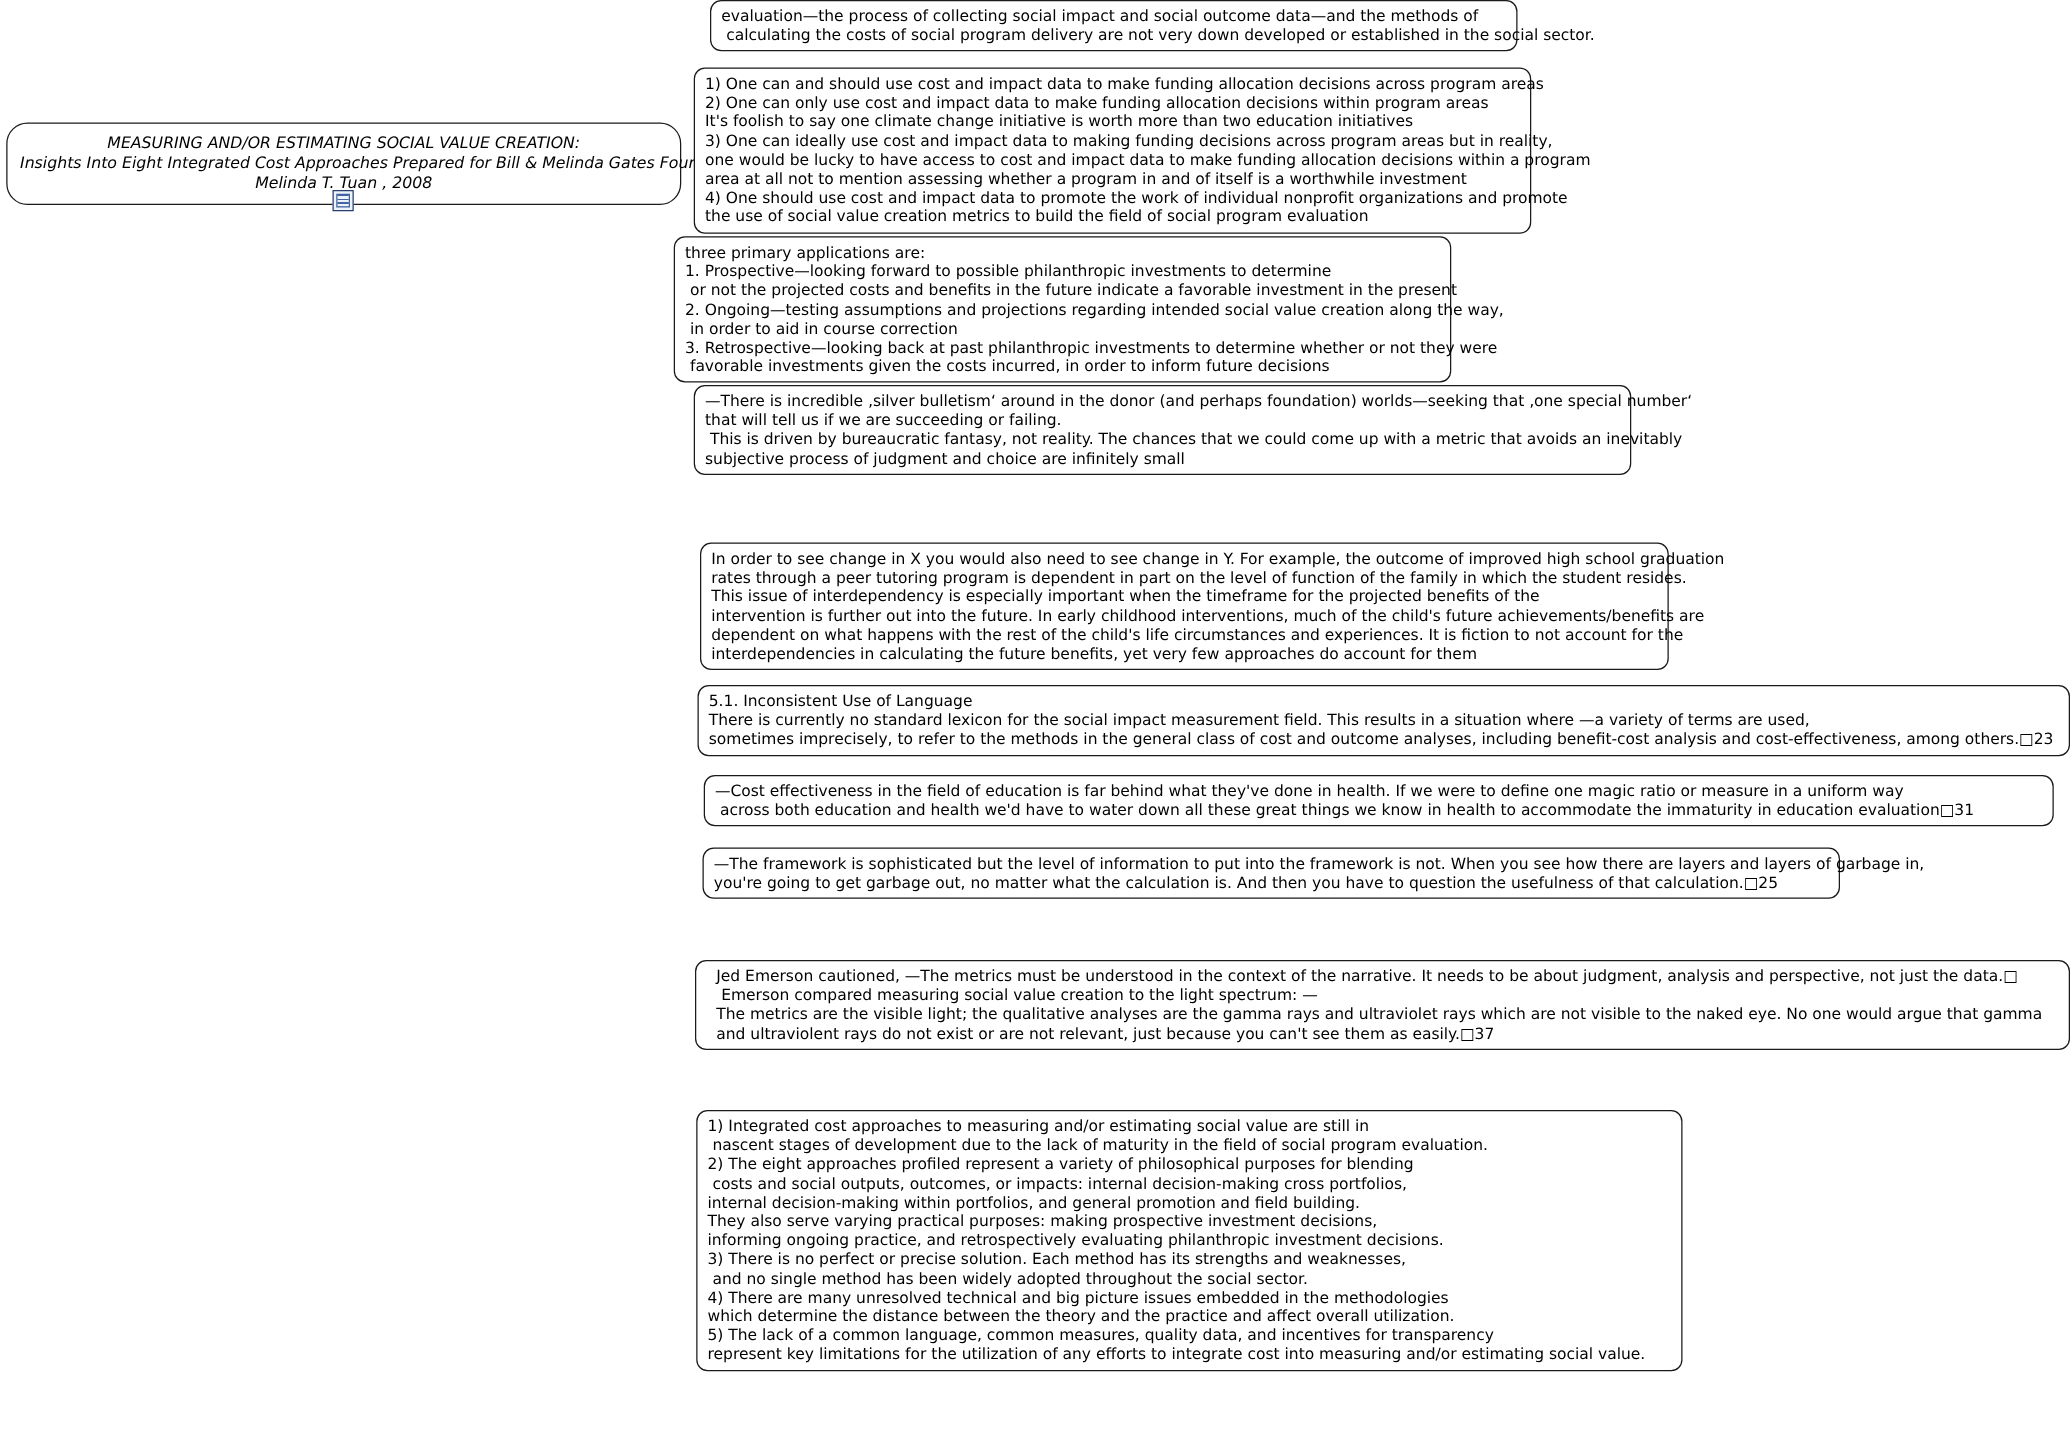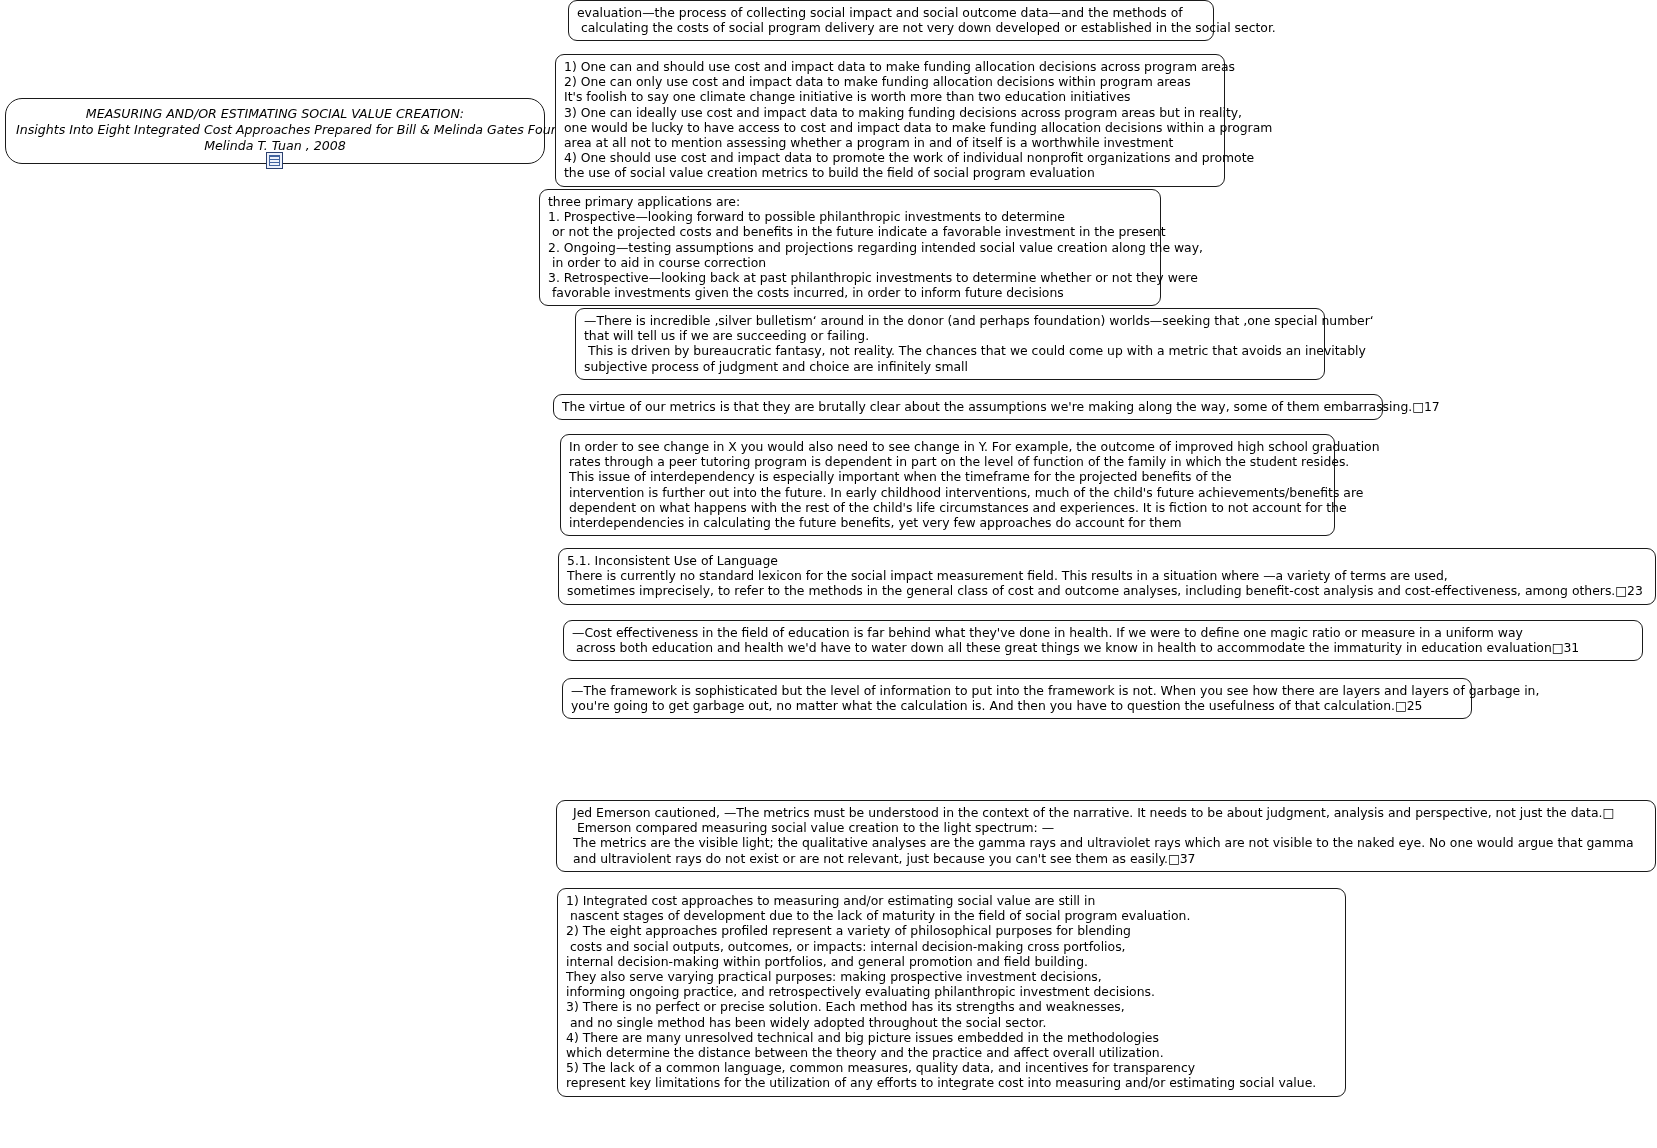--- a/index.html
+++ b/index.html
@@ -93,46 +93,45 @@
 the use of social value creation metrics to build the field of social program evaluation</div>
 
   <div class="node" style="left:539px; top:189px; width:622px;">three primary applications are:
 1. Prospective—looking forward to possible philanthropic investments to determine
  or not the projected costs and benefits in the future indicate a favorable investment in the present
 2. Ongoing—testing assumptions and projections regarding intended social value creation along the way,
  in order to aid in course correction
 3. Retrospective—looking back at past philanthropic investments to determine whether or not they were
  favorable investments given the costs incurred, in order to inform future decisions</div>
 
-  <div class="node" style="left:555px; top:308px; width:750px;margin-left:20px;">—There is incredible ‚silver bulletism‘ around in the donor (and perhaps foundation) worlds—seeking that ‚one special number‘
+  <div class="node" style="left:555px; top:308px; width:750px;">—There is incredible ‚silver bulletism‘ around in the donor (and perhaps foundation) worlds—seeking that ‚one special number‘
 that will tell us if we are succeeding or failing.
  This is driven by bureaucratic fantasy, not reality. The chances that we could come up with a metric that avoids an inevitably
 subjective process of judgment and choice are infinitely small</div>
 
-  <div class="node" style="left:553px; top:394px; width:830px;">The virtue of our metrics is that they are brutally clear about the assumptions we're making along the way, some of them embarrassing.□17</div>
 
   <div class="node" style="left:560px; top:434px; width:775px;">In order to see change in X you would also need to see change in Y. For example, the outcome of improved high school graduation
 rates through a peer tutoring program is dependent in part on the level of function of the family in which the student resides.
 This issue of interdependency is especially important when the timeframe for the projected benefits of the
 intervention is further out into the future. In early childhood interventions, much of the child's future achievements/benefits are
 dependent on what happens with the rest of the child's life circumstances and experiences. It is fiction to not account for the
 interdependencies in calculating the future benefits, yet very few approaches do account for them</div>
 
   <div class="node" style="left:558px; top:548px; width:1098px;">5.1. Inconsistent Use of Language
 There is currently no standard lexicon for the social impact measurement field. This results in a situation where —a variety of terms are used,
 sometimes imprecisely, to refer to the methods in the general class of cost and outcome analyses, including benefit-cost analysis and cost-effectiveness, among others.□23</div>
 
   <div class="node" style="left:563px; top:620px; width:1080px;">—Cost effectiveness in the field of education is far behind what they've done in health. If we were to define one magic ratio or measure in a uniform way
  across both education and health we'd have to water down all these great things we know in health to accommodate the immaturity in education evaluation□31</div>
 
   <div class="node" style="left:562px; top:678px; width:910px;">—The framework is sophisticated but the level of information to put into the framework is not. When you see how there are layers and layers of garbage in,
 you're going to get garbage out, no matter what the calculation is. And then you have to question the usefulness of that calculation.□25</div>
 
 
-  <div class="node" style="left:556px; top:800px; width:1100px;padding-left:16px;">Jed Emerson cautioned, —The metrics must be understood in the context of the narrative. It needs to be about judgment, analysis and perspective, not just the data.□
+  <div class="node" style="left:556px; top:768px; width:1100px;padding-left:16px;">Jed Emerson cautioned, —The metrics must be understood in the context of the narrative. It needs to be about judgment, analysis and perspective, not just the data.□
  Emerson compared measuring social value creation to the light spectrum: —
 The metrics are the visible light; the qualitative analyses are the gamma rays and ultraviolet rays which are not visible to the naked eye. No one would argue that gamma
 and ultraviolent rays do not exist or are not relevant, just because you can't see them as easily.□37</div>
 
   <div class="node" style="left:557px; top:888px; width:789px;">1) Integrated cost approaches to measuring and/or estimating social value are still in
  nascent stages of development due to the lack of maturity in the field of social program evaluation.
 2) The eight approaches profiled represent a variety of philosophical purposes for blending
  costs and social outputs, outcomes, or impacts: internal decision-making cross portfolios,
 internal decision-making within portfolios, and general promotion and field building.
 They also serve varying practical purposes: making prospective investment decisions,

